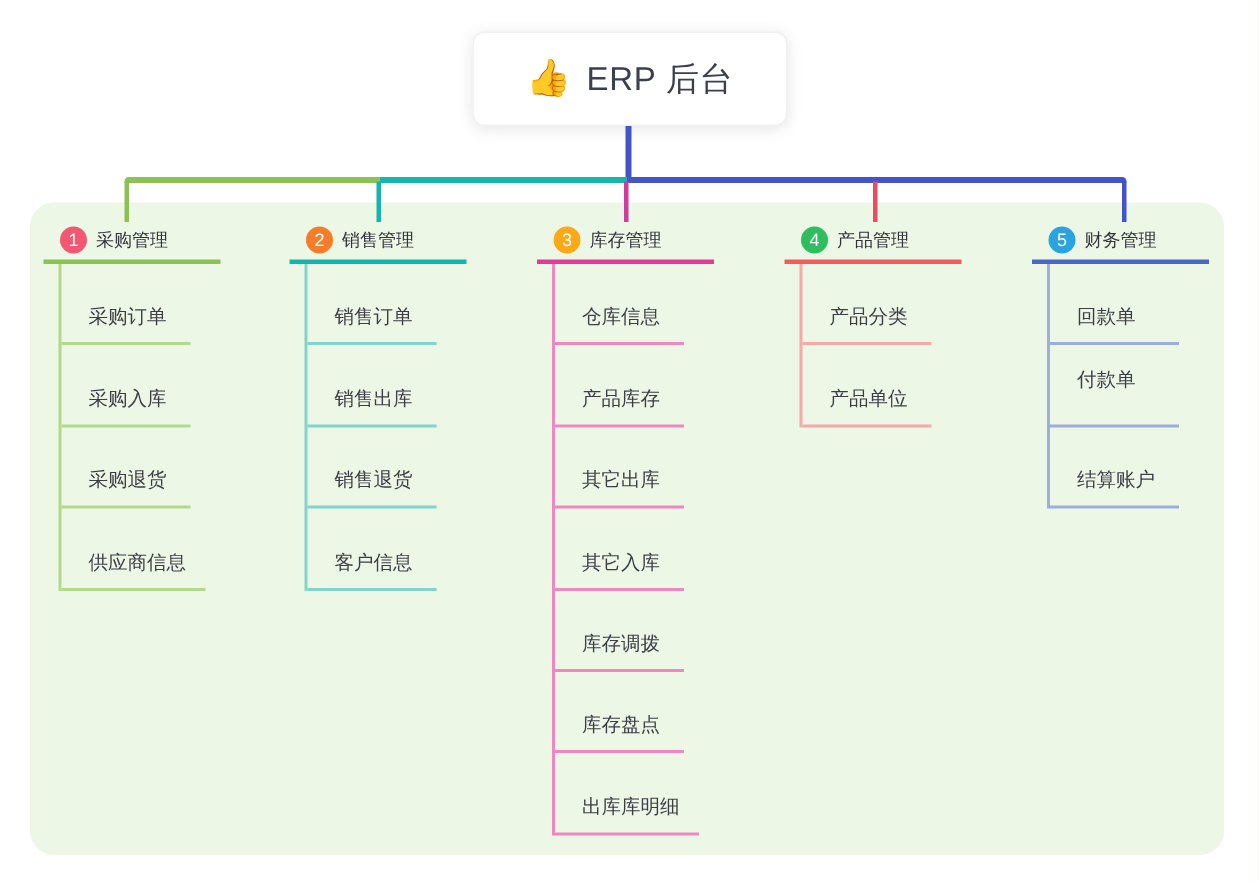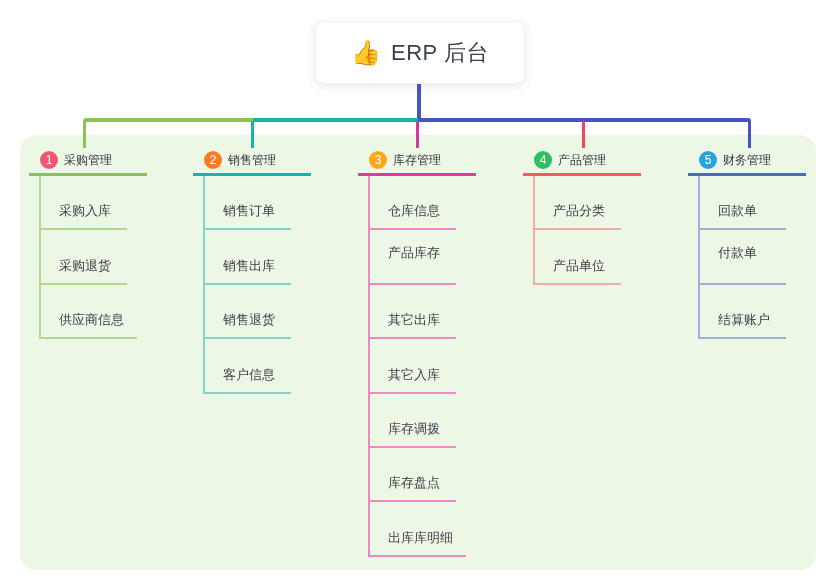--- a/index.html
+++ b/index.html
@@ -83,20 +83,23 @@
 
 <div id="branches">
   <div class="branch" style="left: 29px;">
     <div class="branch-header">
       <span class="badge" style="background: rgb(242, 88, 113);">1</span>
       <span class="branch-label">采购管理</span>
     </div>
     <div class="branch-underline" style="background: rgb(140, 193, 83);"></div>
     <ul class="children" style="border-left-color: rgb(178, 217, 139);">
         <li style="border-bottom-color: rgb(178, 217, 139);">
+          <span>采购订单</span>
+        </li>
+        <li style="border-bottom-color: rgb(178, 217, 139);">
           <span>采购入库</span>
         </li>
         <li style="border-bottom-color: rgb(178, 217, 139); text-align: right;">
           <span>采购退货</span>
         </li>
         <li style="border-bottom-color: rgb(178, 217, 139);">
           <span>供应商信息</span>
         </li>
       </ul>
   </div>
@@ -126,21 +129,21 @@
   <div class="branch" style="left: 358px;">
     <div class="branch-header">
       <span class="badge" style="background: rgb(251, 169, 25);">3</span>
       <span class="branch-label">库存管理</span>
     </div>
     <div class="branch-underline" style="background: rgb(226, 58, 151);"></div>
     <ul class="children" style="border-left-color: rgb(240, 135, 192);">
         <li style="border-bottom-color: rgb(240, 135, 192);">
           <span>仓库信息</span>
         </li>
-        <li style="border-bottom-color: rgb(240, 135, 192); align-items: center;">
+        <li style="border-bottom-color: rgb(240, 135, 192);">
           <span>产品库存</span>
         </li>
         <li style="border-bottom-color: rgb(240, 135, 192);">
           <span>其它出库</span>
         </li>
         <li style="border-bottom-color: rgb(240, 135, 192);">
           <span>其它入库</span>
         </li>
         <li style="border-bottom-color: rgb(240, 135, 192); text-align: right;">
           <span>库存调拨</span>

